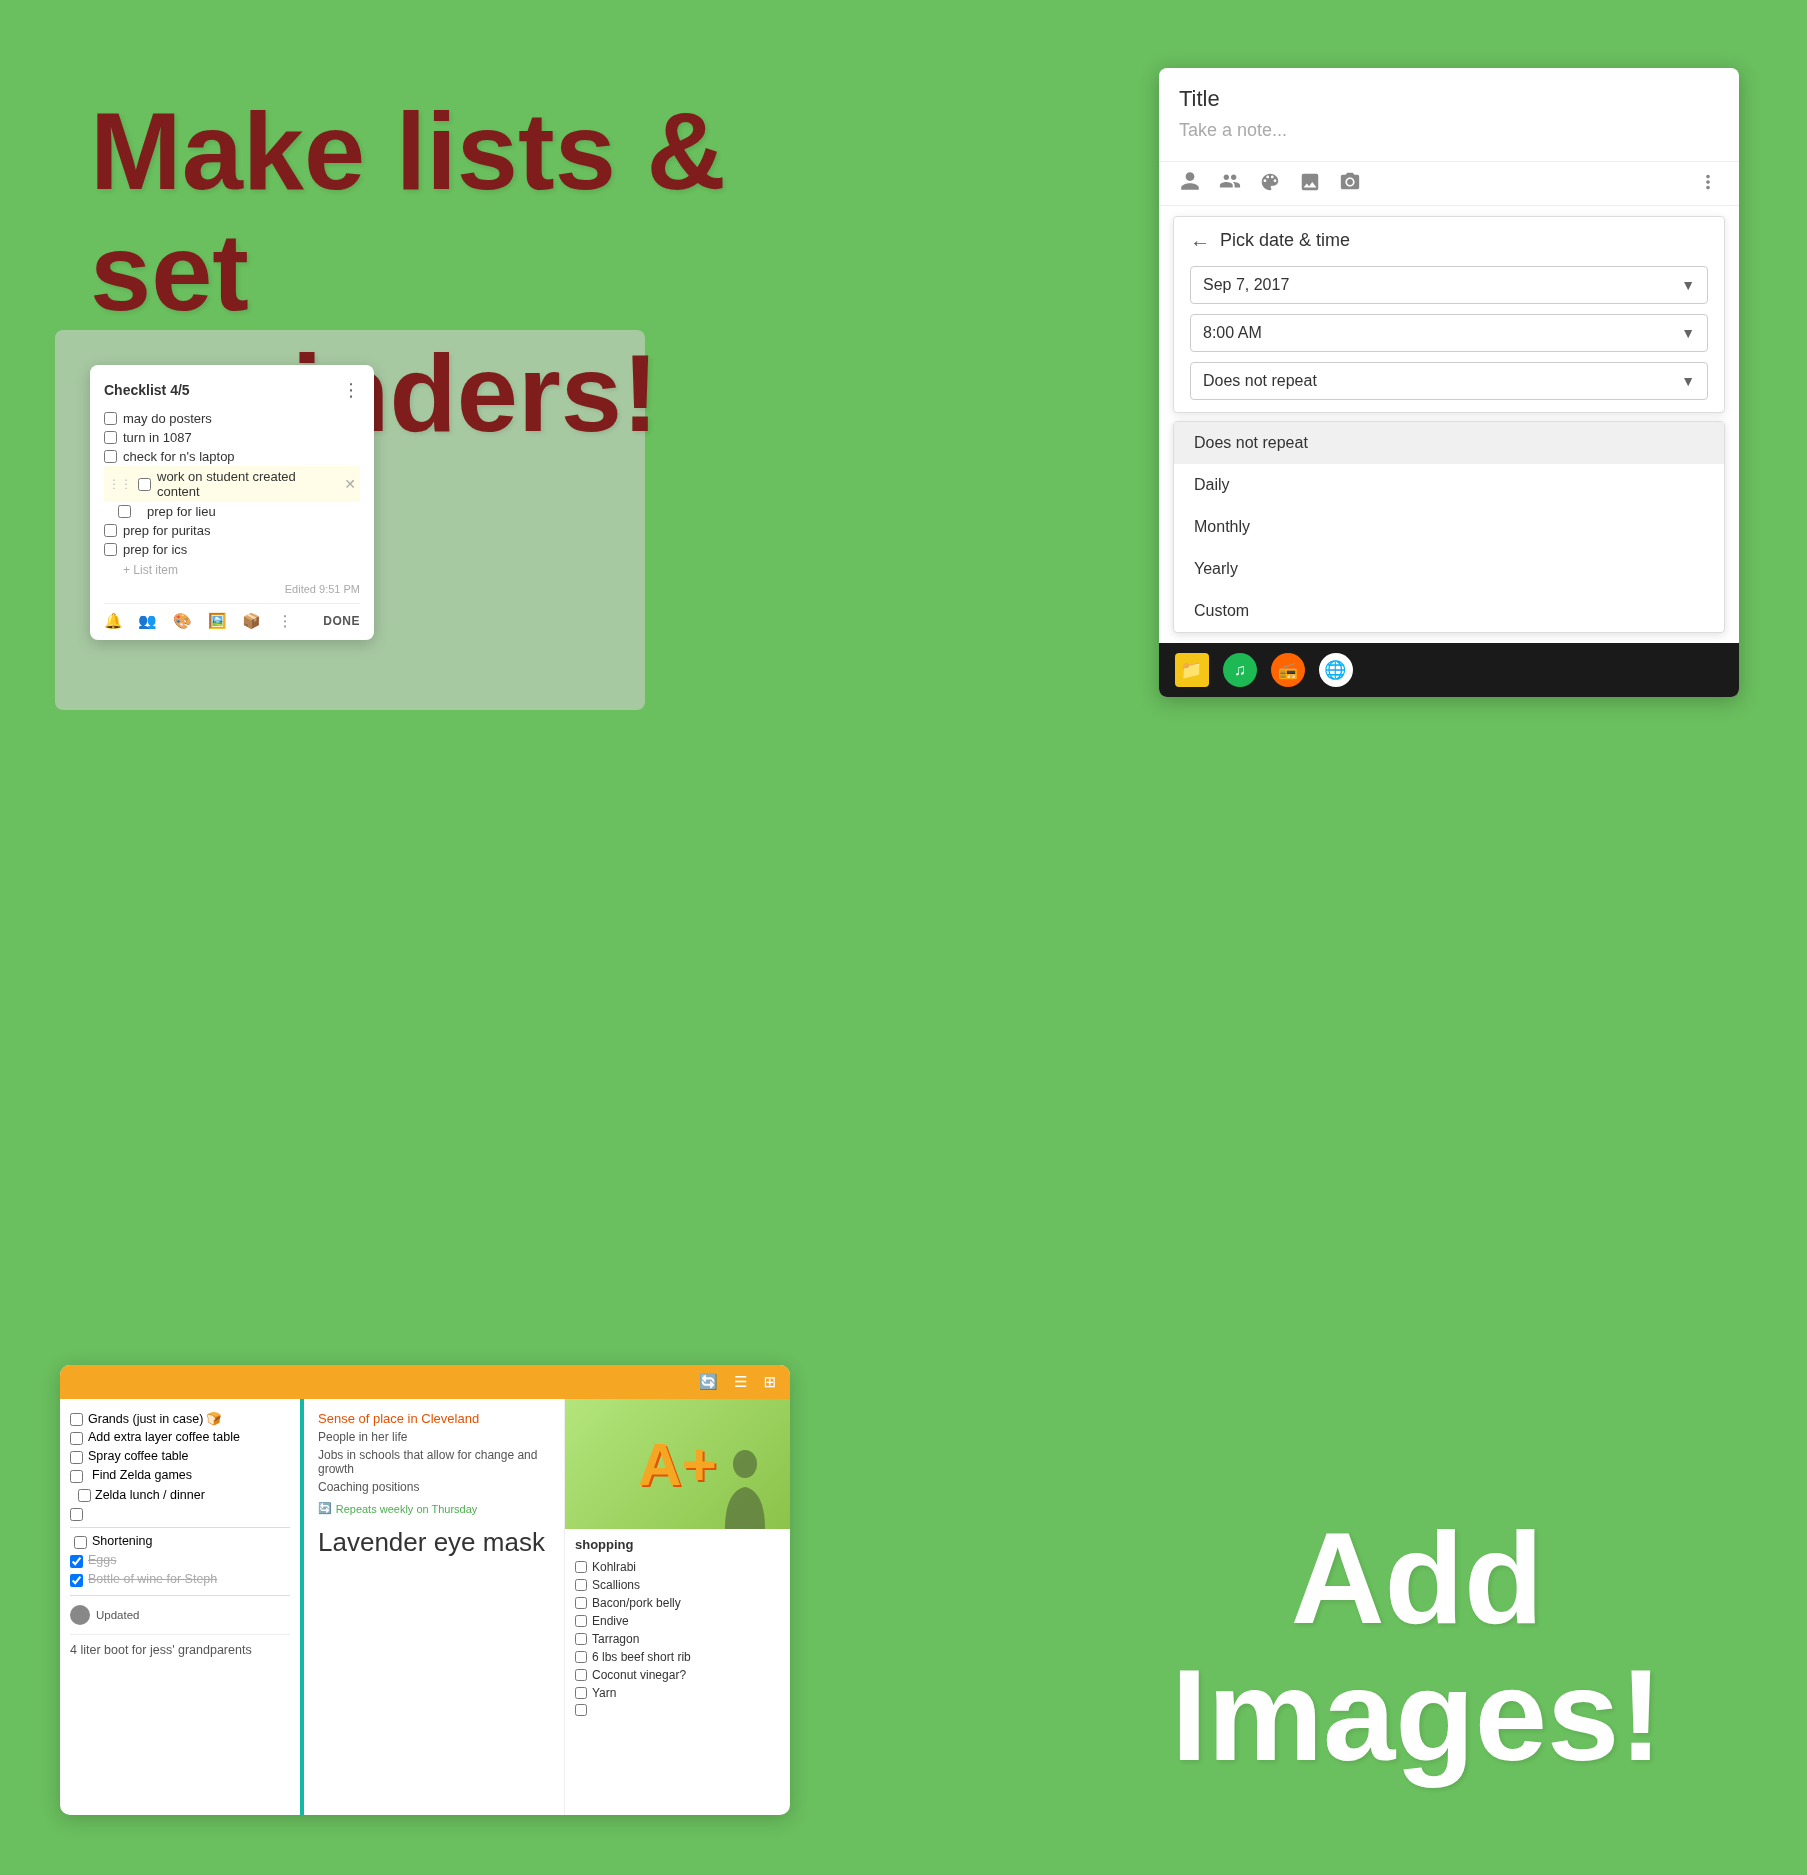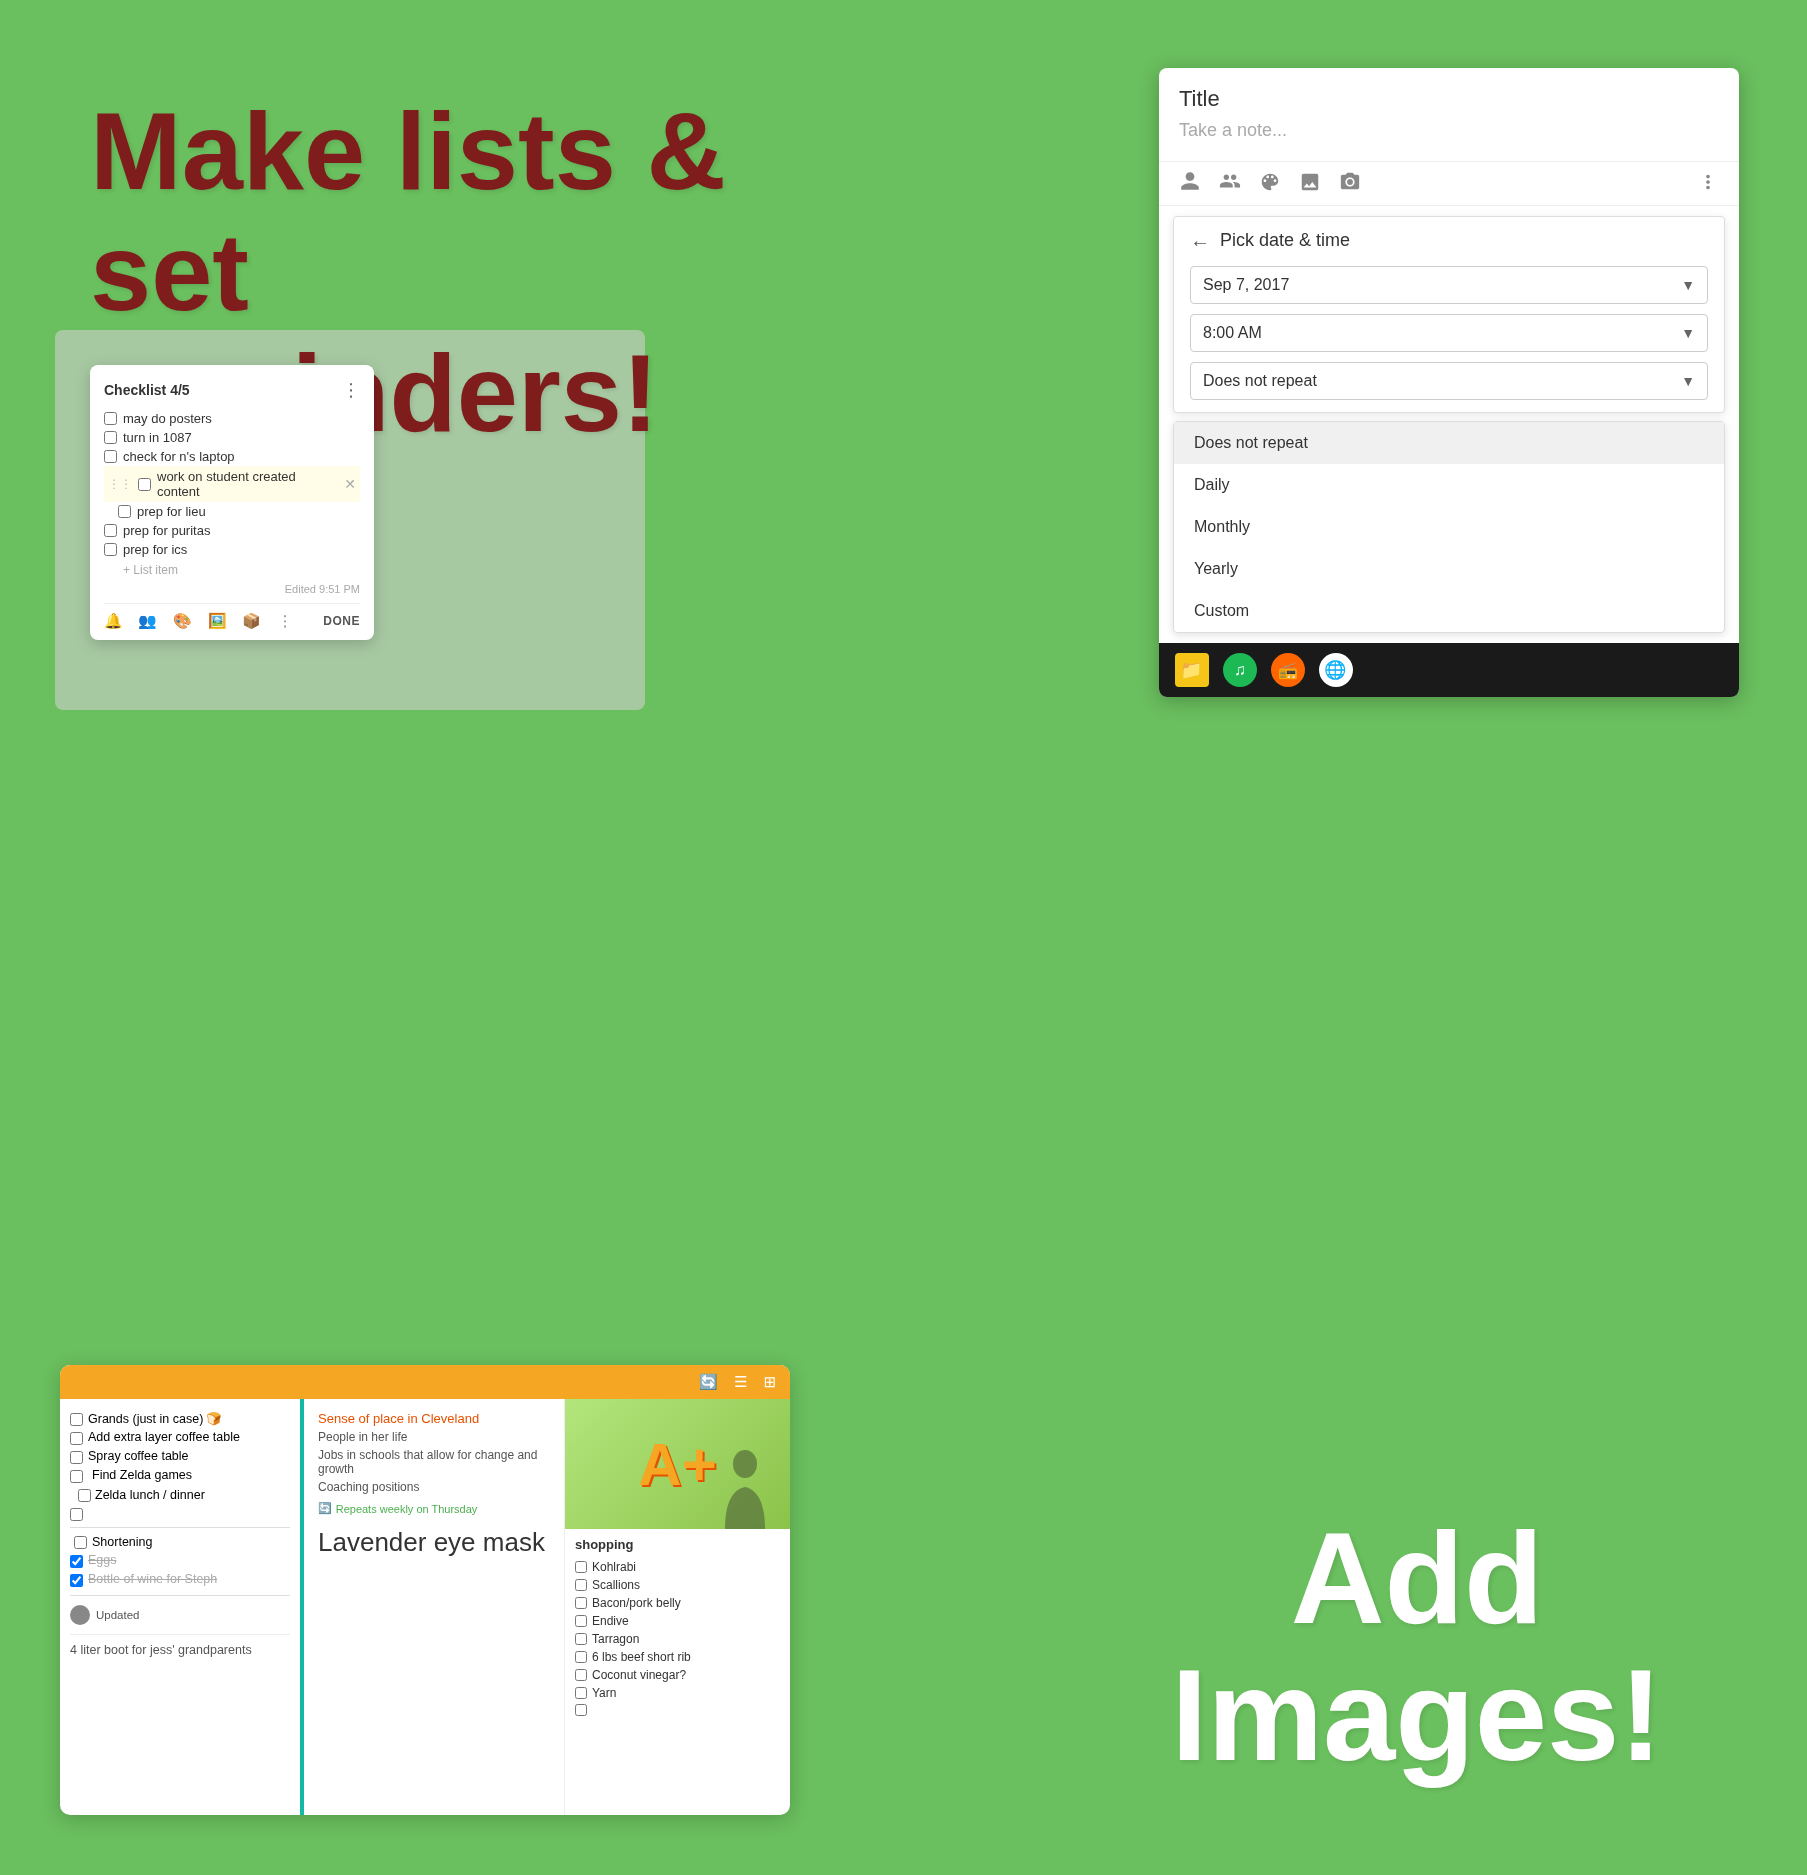--- a/index.html
+++ b/index.html
@@ -138,21 +138,21 @@
   <div style="display:flex;align-items:center;gap:6px;padding:2px 0;font-size:13px;color:#333;">
     <input type="checkbox" style="width: 13px; height: 13px;">
     <span>check for n's laptop</span>
   </div>
   <div style="display:flex;align-items:center;gap:6px;padding:3px 4px;font-size:13px;color:#333;background:#fffde7;border-radius:2px;">
     <span style="color:#bbb;font-size:12px;">⋮⋮</span>
     <input type="checkbox" style="width: 13px; height: 13px;">
     <span>work on student created content</span>
     <span style="margin-left:auto;color:#aaa;font-size:14px;">✕</span>
   </div>
-  <div style="display:flex;align-items:center;gap:6px;padding:2px 14px;font-size:13px;color:#333;">
+  <div style="display:flex;align-items:center;gap:16px;padding:2px 14px;font-size:13px;color:#333;">
     <input type="checkbox" style="width: 13px; height: 13px;">
     <span>prep for lieu</span>
   </div>
   <div style="display:flex;align-items:center;gap:6px;padding:2px 0;font-size:13px;color:#333;">
     <input type="checkbox" style="width: 13px; height: 13px;">
     <span>prep for puritas</span>
   </div>
   <div style="display:flex;align-items:center;gap:6px;padding:2px 0;font-size:13px;color:#333;">
     <input type="checkbox" style="width: 13px; height: 13px;">
     <span>prep for ics</span>
@@ -205,21 +205,21 @@
         <input type="checkbox" style="margin-top: 2px; flex-shrink: 0;">
         <span>Zelda lunch / dinner</span>
       </div>
       <div style="display:flex;align-items:flex-start;gap:5px;padding:2px 0;">
         <input type="checkbox" style="margin-top: 2px; flex-shrink: 0;">
         <span></span>
       </div>
 
       <hr style="border:none;border-top:1px solid #ddd;margin:4px 0;">
 
-      <div style="display:flex;align-items:center;gap:5px;padding:2px 4px;">
+      <div style="display:flex;align-items:flex-start;gap:5px;padding:2px 4px;">
         <input type="checkbox" style="margin-top: 2px; flex-shrink: 0;">
         <span>Shortening</span>
       </div>
       <div style="display:flex;align-items:flex-start;gap:5px;padding:2px 0;">
         <input type="checkbox" checked="" style="margin-top: 2px; flex-shrink: 0;">
         <span style="text-decoration:line-through;color:#aaa;">Eggs</span>
       </div>
       <div style="display:flex;align-items:flex-start;gap:5px;padding:2px 0;">
         <input type="checkbox" checked="" style="margin-top: 2px; flex-shrink: 0;">
         <span style="text-decoration:line-through;color:#aaa;">Bottle of wine for Steph</span>

